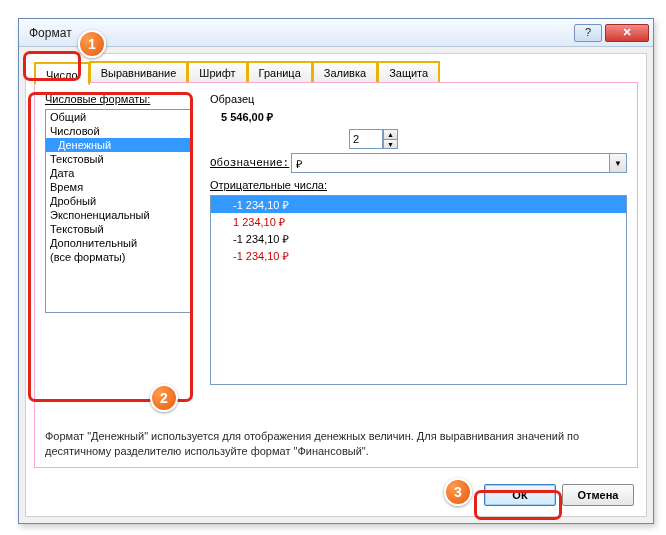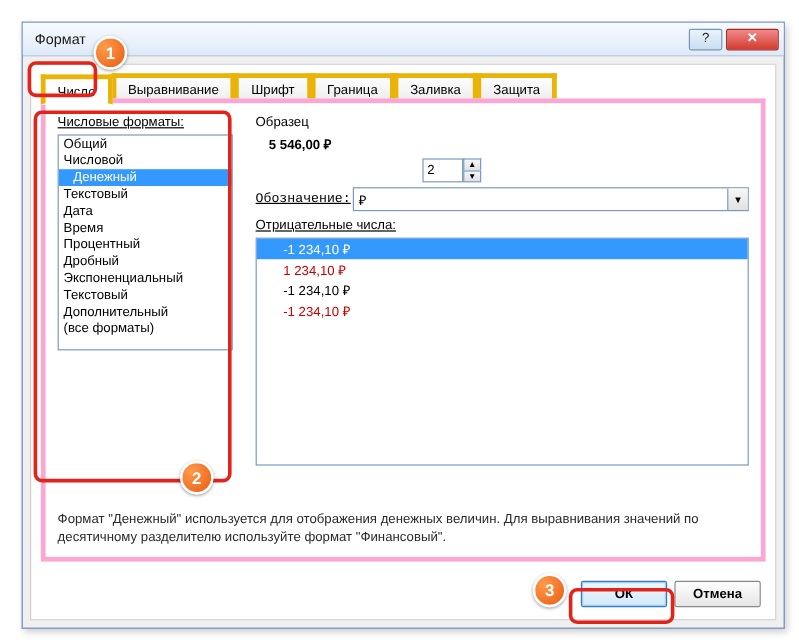--- a/index.html
+++ b/index.html
@@ -50,49 +50,49 @@
   .client {
     position:absolute; left:6px; right:6px; top:34px; bottom:6px;
     background:#fff;
     border:1px solid #d0d0d0;
   }
   
   .tabs {
     position:absolute; left:8px; top:6px; display:flex;
   }
   .tab {
-    border:4px solid #eab308;
+    border:2px solid #eab308;
     background:linear-gradient(#fdfdfd,#ececec);
     padding:4px 10px 3px;
     margin-right:-1px;
     font-size:11px;
     position:relative;
     top:1px;
     border-bottom:1px solid #b0b0b0;
   }
   .tab.active {
     background:#fff;
     border-bottom:1px solid #fff;
     z-index:2;
     top:2px;
     padding-top:5px;
   }
   .tab-panel {
     position:absolute;
     left:8px; right:8px; top:28px; bottom:48px;
-    border:4px solid #f9a8d4;
+    border:1px solid #f9a8d4;
     background:#fff;
   }
   .lbl-cat {
     position:absolute; left:10px; top:10px;
     text-decoration: underline;
   }
   .cat-list {
     position:absolute; left:10px; top:26px;
-    width:146px; height:180px;
+    width:146px; height:204px;
     border:1px solid #7a9bbf;
     background:#fff;
     overflow:hidden;
     font-size:11px;
   }
   .cat-item { padding:1px 4px; white-space:nowrap; cursor:default; }
   .cat-item.selected { background:#3399ff; color:#fff;padding-left:12px; }
   .lbl-sample { position:absolute; left:175px; top:10px; }
   .sample-val { position:absolute; left:186px; top:26px;font-weight:bold; }
   .lbl-dec { position:absolute; left:175px; top:50px; text-decoration:underline; }
@@ -196,21 +196,20 @@
 
     <div class="tab-panel">
       <span class="lbl-cat">Числовые форматы:</span>
       <div class="cat-list" id="catlist">
           <div class="cat-item">Общий</div>
           <div class="cat-item">Числовой</div>
           <div class="cat-item selected">Денежный</div>
           <div class="cat-item">Текстовый</div>
           <div class="cat-item">Дата</div>
           <div class="cat-item">Время</div>
-          <div class="cat-item">Процентный</div>
           <div class="cat-item">Дробный</div>
           <div class="cat-item">Экспоненциальный</div>
           <div class="cat-item">Текстовый</div>
           <div class="cat-item">Дополнительный</div>
           <div class="cat-item">(все форматы)</div>
         </div>
 
       <span class="lbl-sample">Образец</span>
       <span class="sample-val">5 546,00 ₽</span>
 

